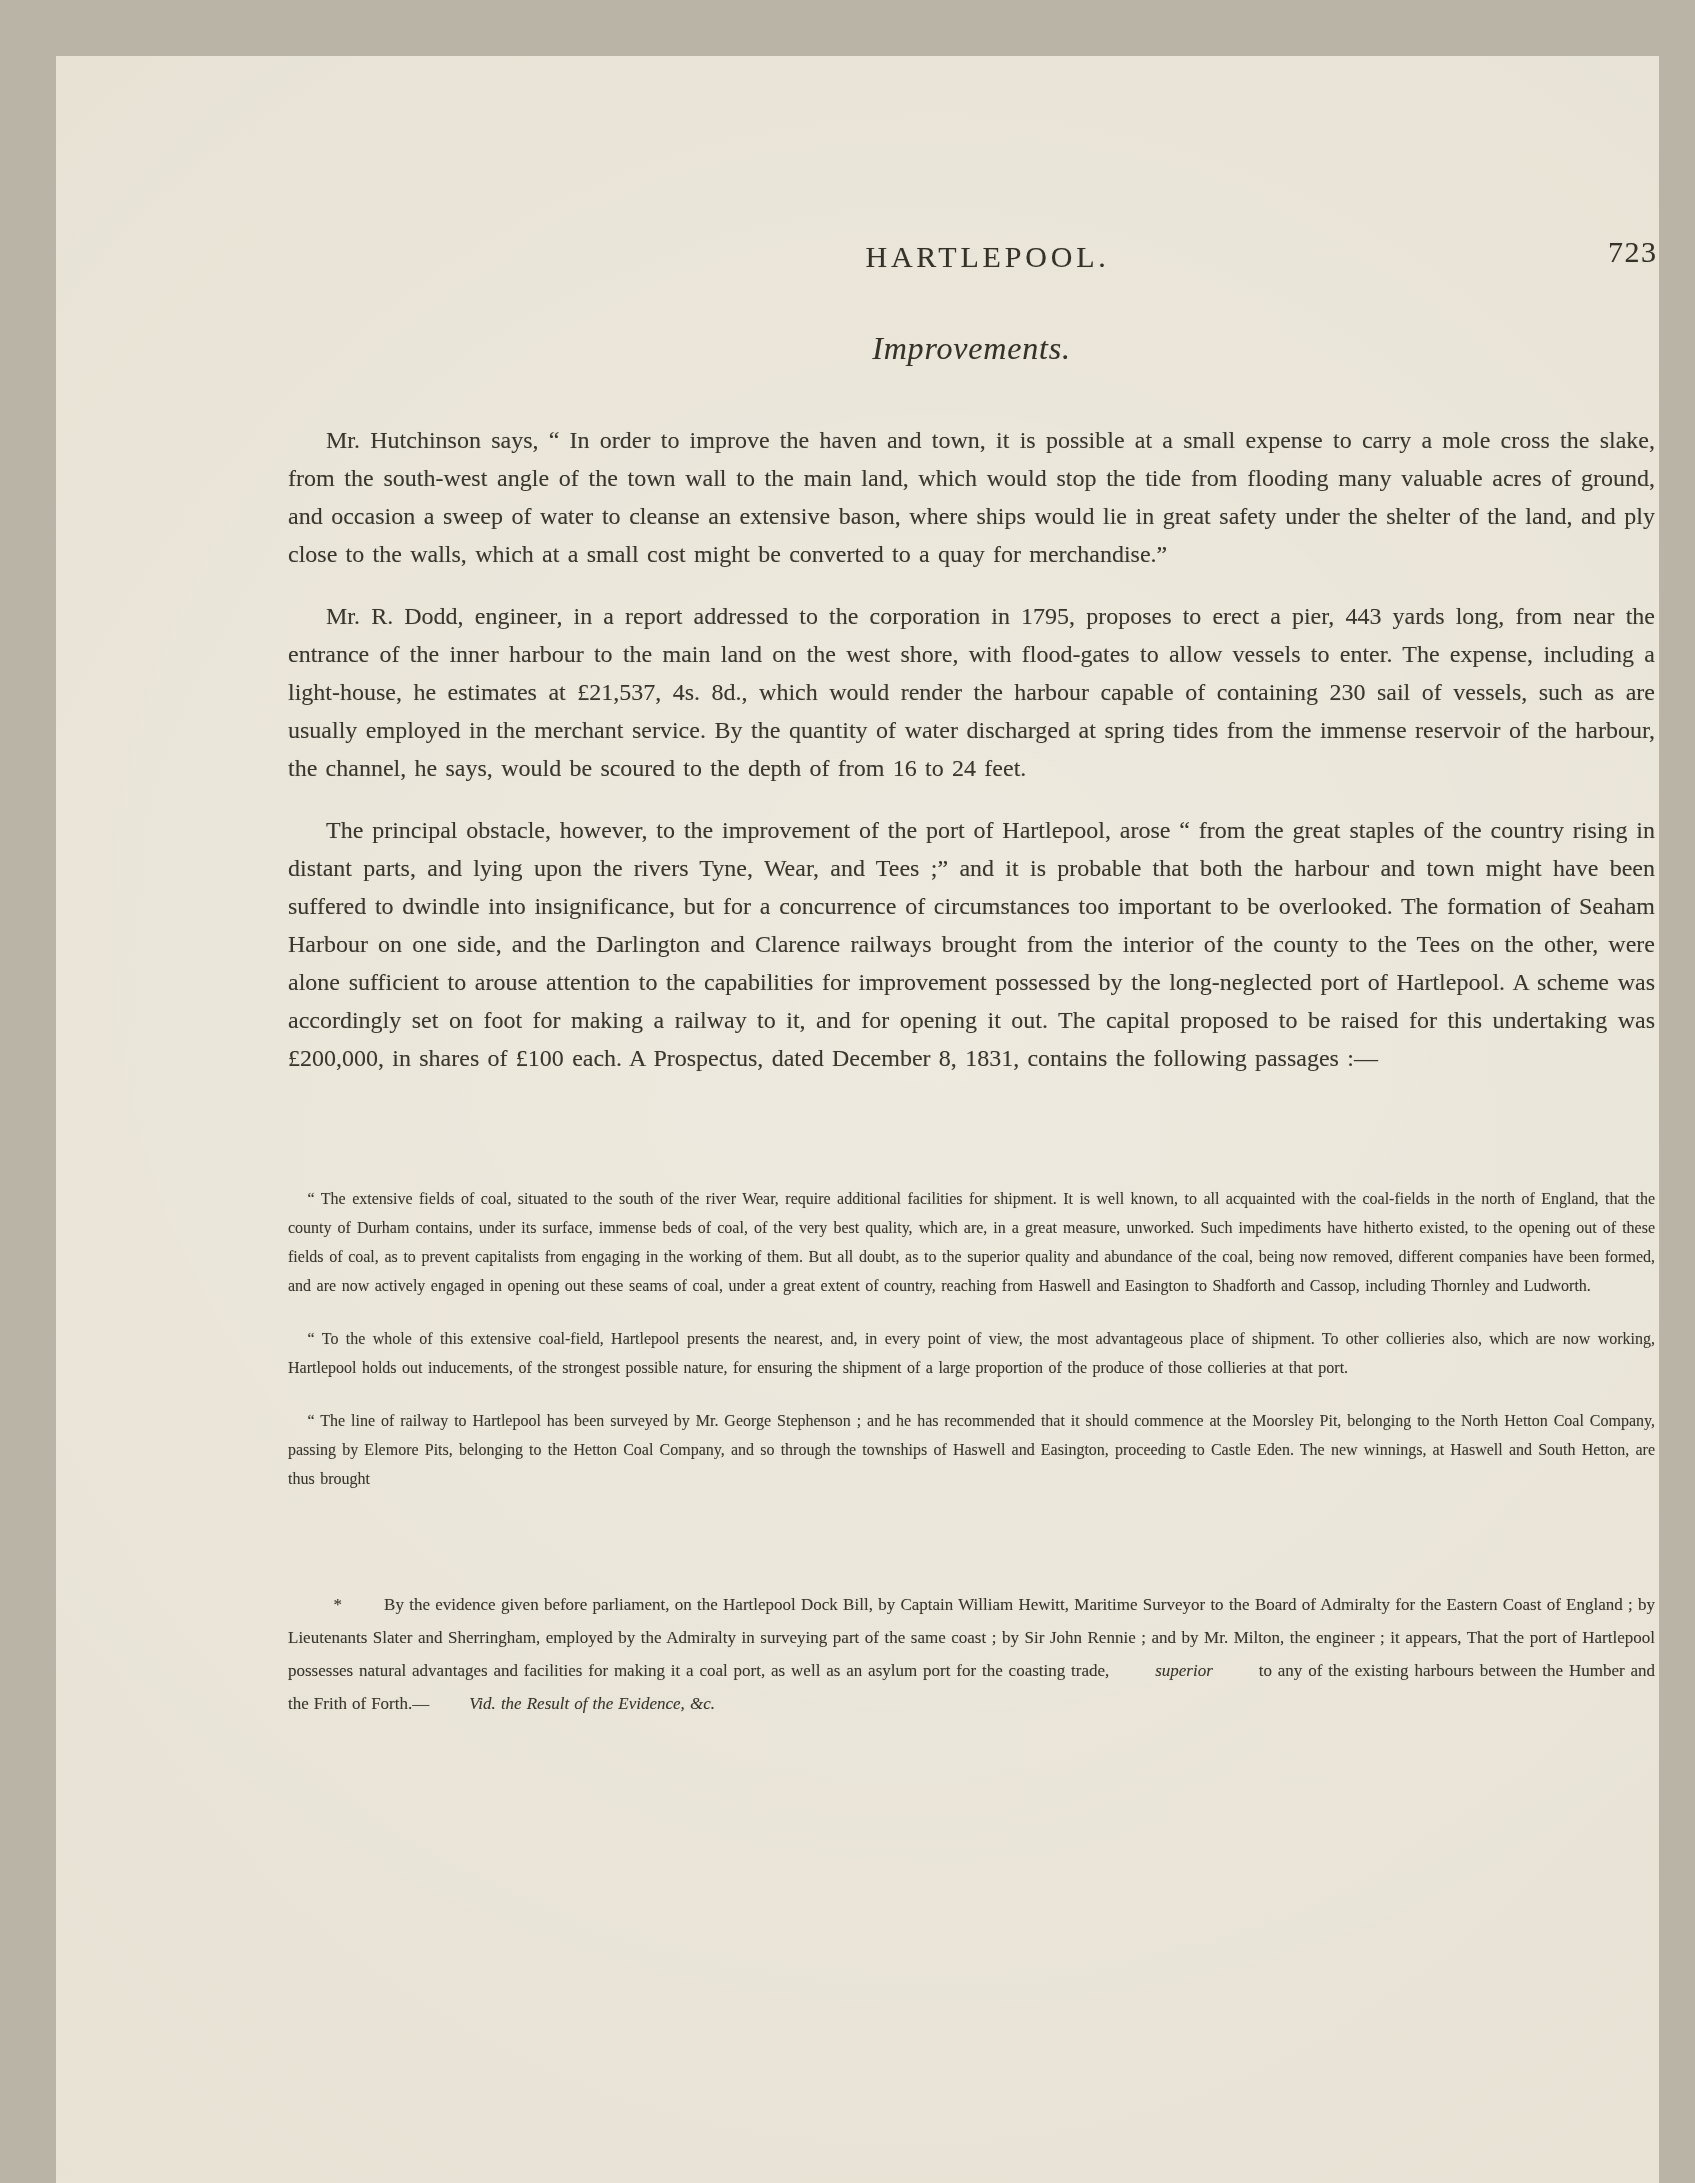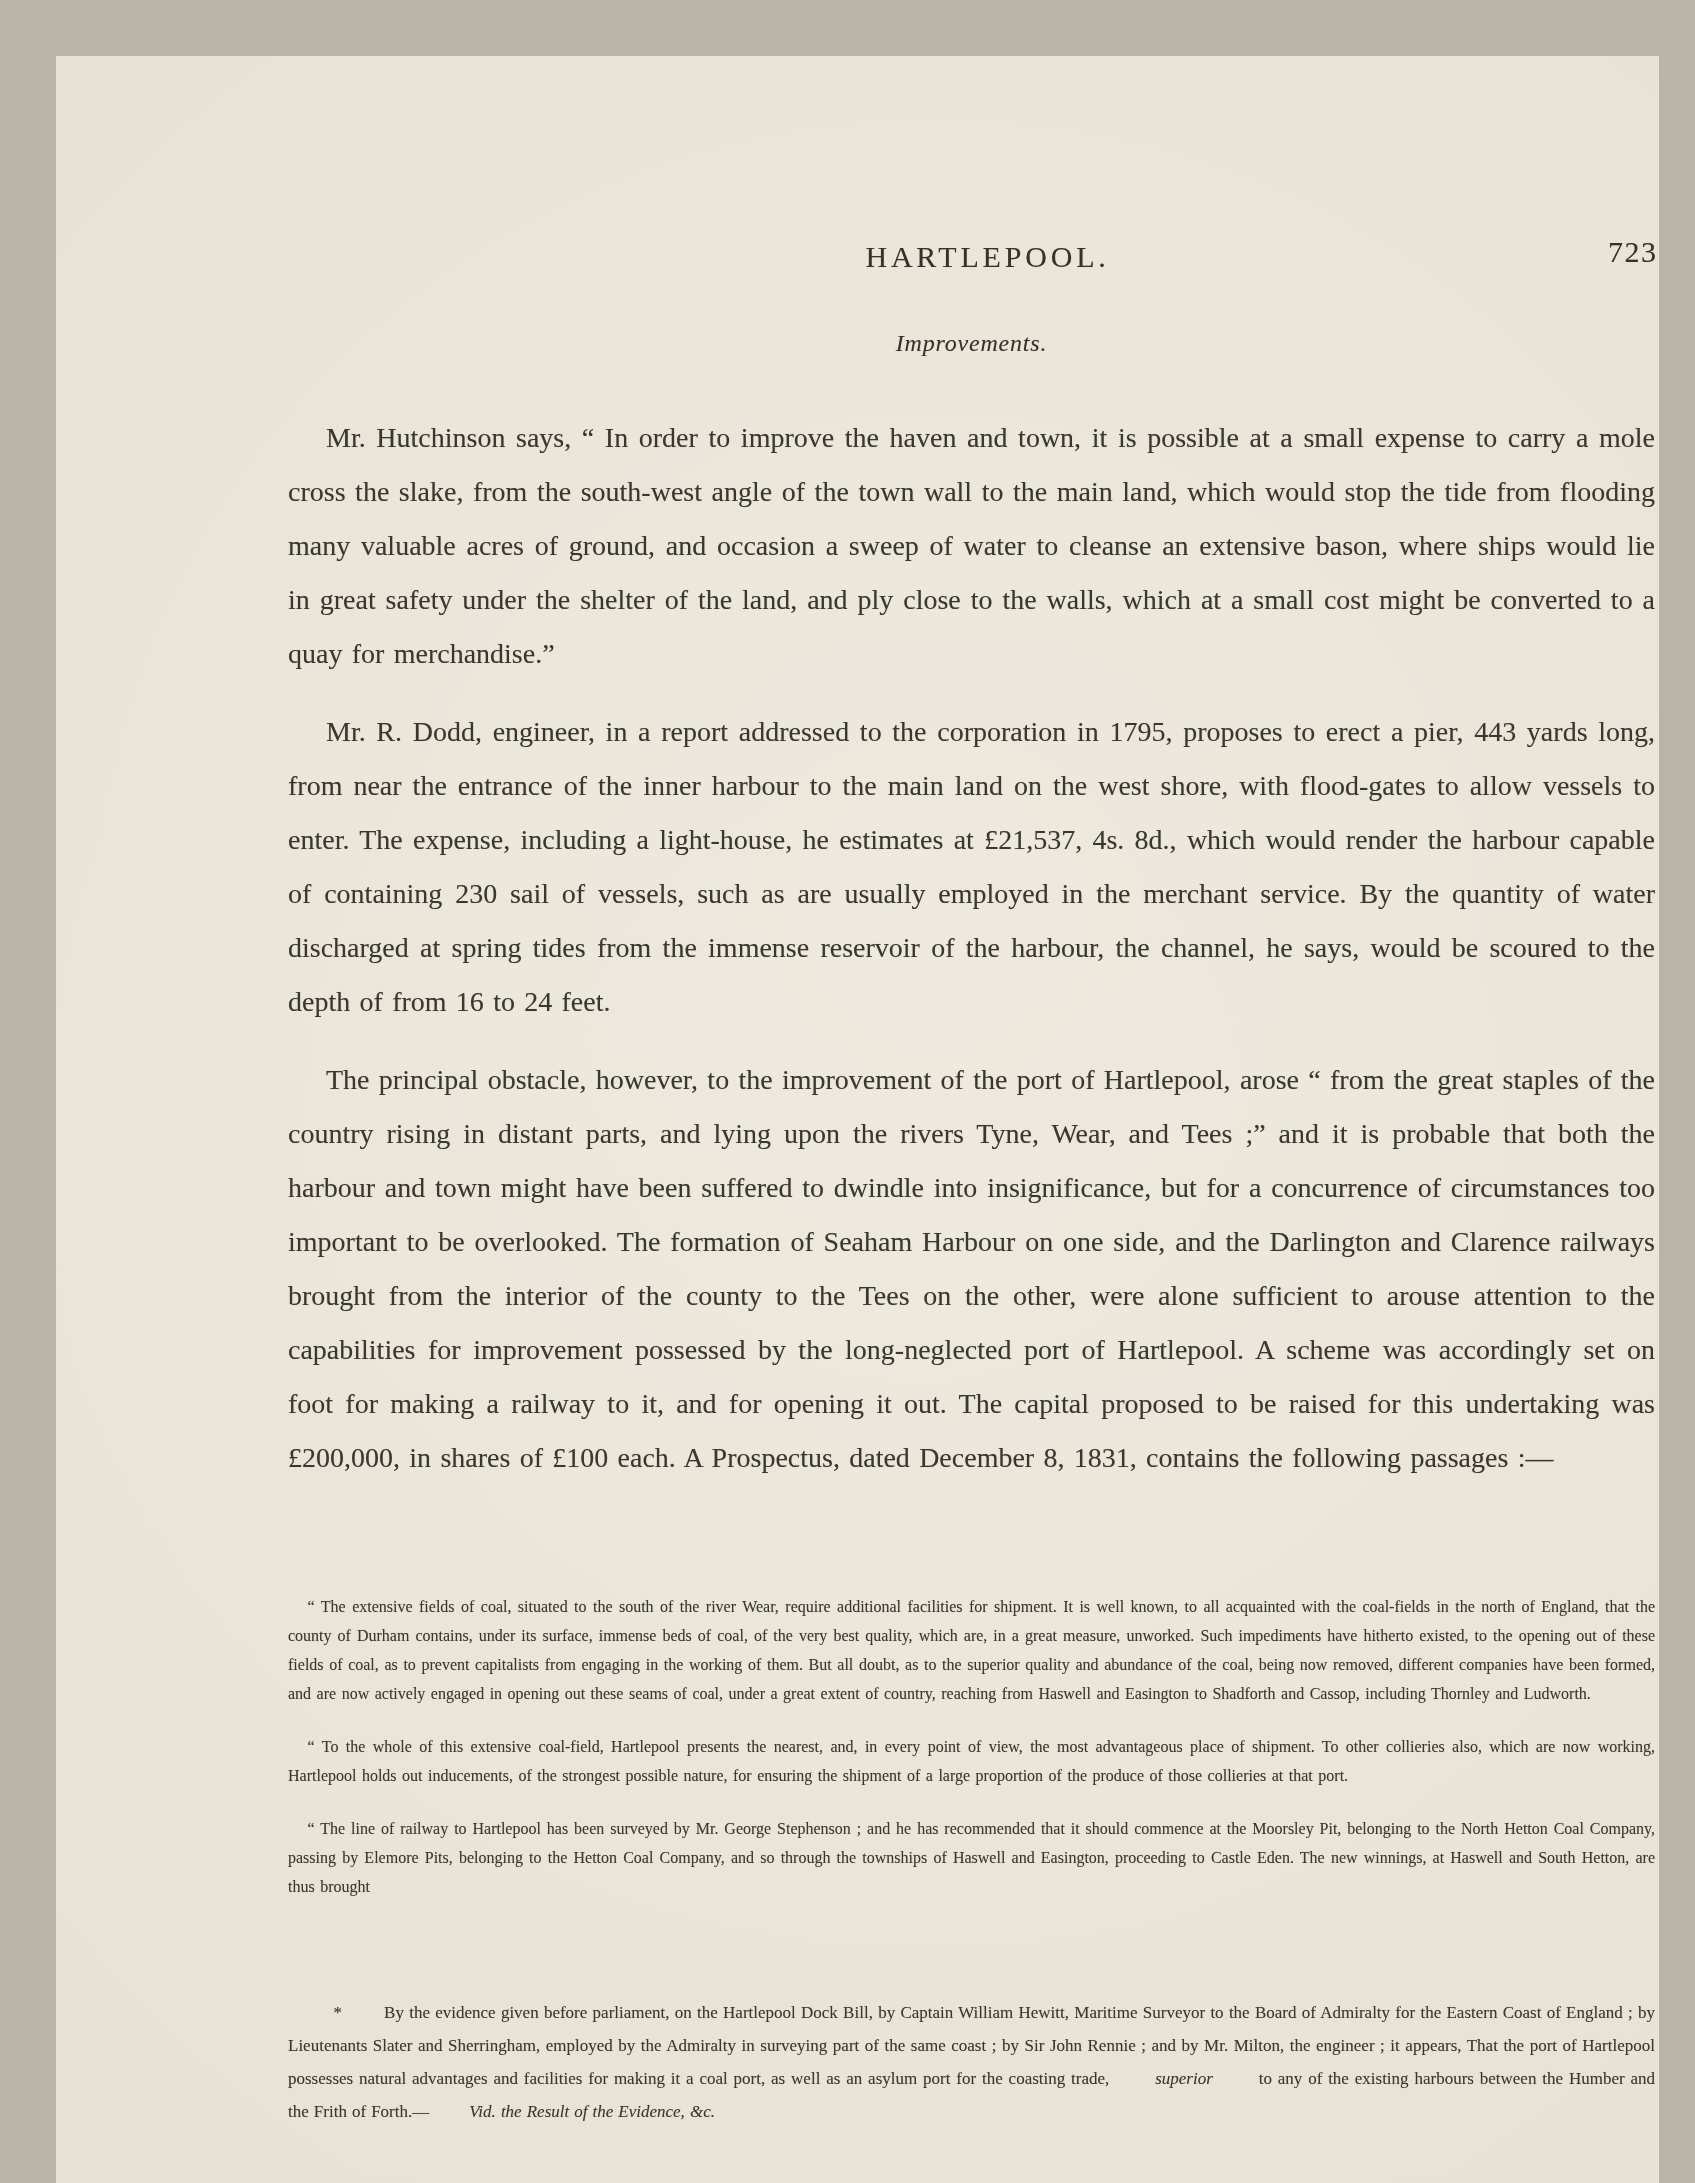--- a/index.html
+++ b/index.html
@@ -14,24 +14,24 @@
   }
   .content { position:absolute; left:172px; top:0; width:1455px;
     text-shadow:0 0 0.8px rgba(60,56,46,0.30); }
 
   .running-head { position:relative; margin-top:140px; height:41px; font-size:30px; }
   .head-title { position:absolute; left:50%; transform:translateX(-50%);
     letter-spacing:3.8px; color:#35322a; }
   .page-number { position:absolute; right:1.5px; top:-1.5px; letter-spacing:1.5px; color:#35322a; }
 
   .section-title { margin-top:69px; text-align:center; font-style:italic;
-    font-weight:normal; font-size:24px; letter-spacing:0.8px; color:#35322a; }
+    font-weight:normal; font-size:32px; letter-spacing:0.8px; color:#35322a; }
 
   .body-text { margin-top:25.6px; }
-  .para { font-size:28px; line-height:54px; text-align:justify;
+  .para { font-size:24px; line-height:38px; text-align:justify;
     text-indent:38px; word-spacing:2.3px; }
 
   .quote-block { margin-top:59px; }
   .qpara { font-size:16px; line-height:29px; text-align:justify;
     text-indent:19.6px; word-spacing:1.5px; }
 
   .footnote { margin-top:47px; }
   .footnote-para { font-size:17px; line-height:33px; text-align:justify;
     text-indent:25.6px; word-spacing:0.8px; }
   .footnote-para em { font-style:italic; }

